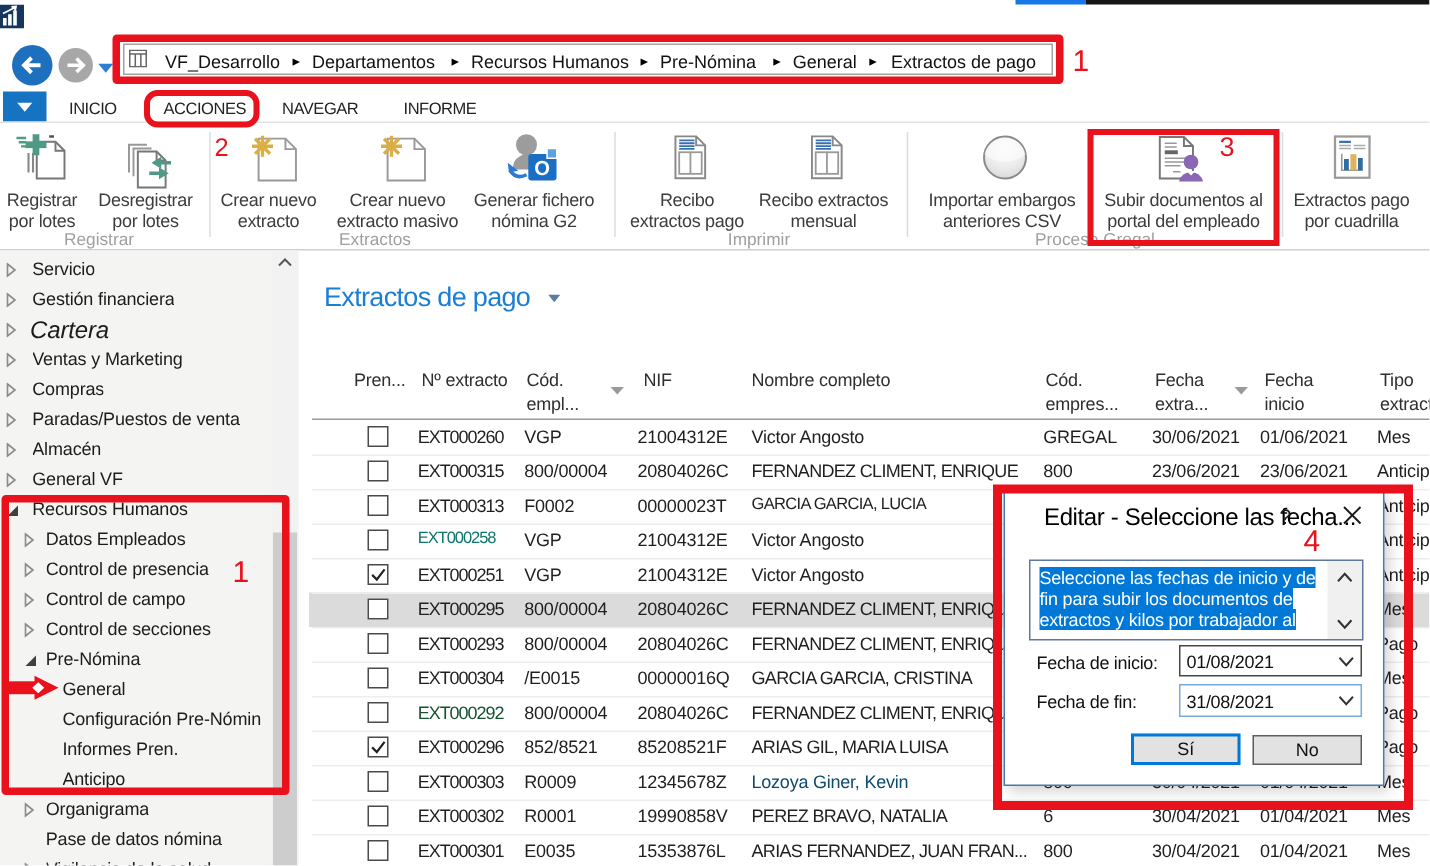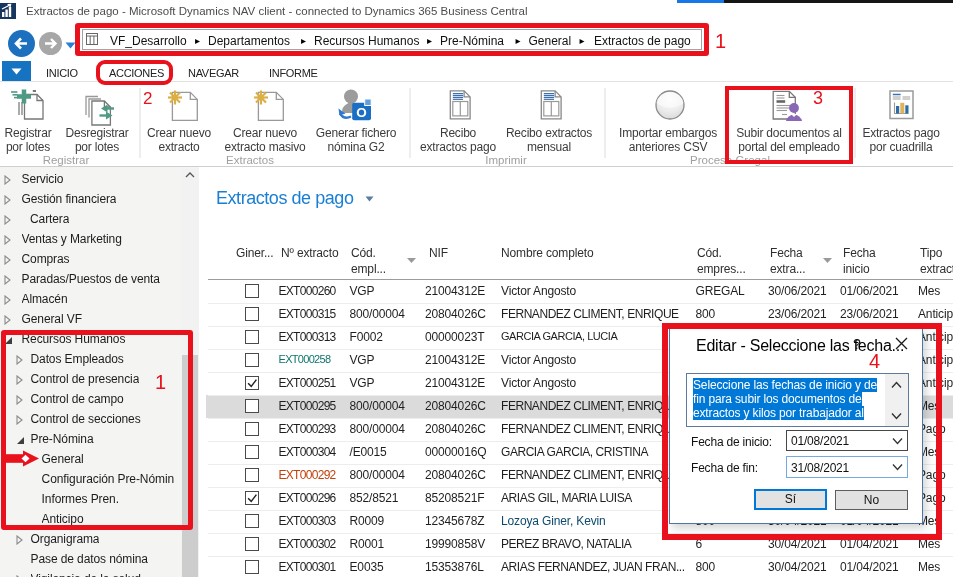--- a/index.html
+++ b/index.html
@@ -17,21 +17,20 @@
 <div class="abs" style="left:677px;top:0;width:47px;height:3px;background:#1877e8;"></div>
 <div class="abs" style="left:724px;top:0;width:229px;height:3px;background:#151515;"></div>
 
 <svg class="abs" style="left:0;top:3px" width="16" height="16" viewBox="0 0 16 16">
   <rect x="0" y="0" width="16" height="16" fill="#17365d"></rect>
   <rect x="2" y="9" width="2.4" height="5" fill="#fff"></rect>
   <rect x="5.4" y="6.5" width="2.4" height="7.5" fill="#fff"></rect>
   <rect x="8.8" y="4" width="2.4" height="10" fill="#fff"></rect>
   <path d="M2 6 L10 2 M7.6 1.6 L10.6 1.4 L10 4.2" stroke="#fff" stroke-width="1.3" fill="none"></path>
 </svg>
-<div class="abs" style="left:26px;top:5px;font-size:11.5px;color:#4c4c4c;">Extractos de pago - Microsoft Dynamics NAV client - connected to Dynamics 365 Business Central</div>
 
 <div class="abs" style="left:8px;top:30px;width:27px;height:27px;border-radius:50%;background:#1c70be;"></div>
 <svg class="abs" style="left:8px;top:30px" width="27" height="27" viewBox="0 0 27 27">
   <path d="M19 13.5 H9 M13 8.5 L8 13.5 L13 18.5" stroke="#fff" stroke-width="2.6" fill="none"></path>
 </svg>
 <div class="abs" style="left:39px;top:32px;width:23px;height:23px;border-radius:50%;background:#a7a7a7;"></div>
 <svg class="abs" style="left:39px;top:32px" width="23" height="23" viewBox="0 0 23 23">
   <path d="M6 11.5 H16 M12 7 L16.5 11.5 L12 16" stroke="#fff" stroke-width="2.4" fill="none"></path>
 </svg>
 <svg class="abs" style="left:64.5px;top:42px" width="11" height="7" viewBox="0 0 11 7">
@@ -234,21 +233,21 @@
         <path d="M1 1 L6 5 L1 9 Z" fill="none" stroke="#8c8c8c" stroke-width="1.1"></path>
       </svg>
       <div class="abs" style="left:21.5px;top:172px;font-size:12px;letter-spacing:-0.1px;color:#1c1c1c;white-space:nowrap;max-width:160.5px;overflow:hidden;">Servicio</div>
       <svg class="abs" style="left:4px;top:195px" width="7" height="10" viewBox="0 0 7 10">
         <path d="M1 1 L6 5 L1 9 Z" fill="none" stroke="#8c8c8c" stroke-width="1.1"></path>
       </svg>
       <div class="abs" style="left:21.5px;top:192px;font-size:12px;letter-spacing:-0.1px;color:#1c1c1c;white-space:nowrap;max-width:160.5px;overflow:hidden;">Gestión financiera</div>
       <svg class="abs" style="left:4px;top:215px" width="7" height="10" viewBox="0 0 7 10">
         <path d="M1 1 L6 5 L1 9 Z" fill="none" stroke="#8c8c8c" stroke-width="1.1"></path>
       </svg>
-      <div class="abs" style="left:30px;top:212px;font-size:12px;letter-spacing:-0.1px;color:#1c1c1c;white-space:nowrap;max-width:160.5px;overflow:hidden;">Cartera</div>
+      <div class="abs" style="left:20px;top:212px;font-size:16px;letter-spacing:-0.1px;color:#1c1c1c;white-space:nowrap;max-width:160.5px;overflow:hidden;font-style:italic;">Cartera</div>
       <svg class="abs" style="left:4px;top:235px" width="7" height="10" viewBox="0 0 7 10">
         <path d="M1 1 L6 5 L1 9 Z" fill="none" stroke="#8c8c8c" stroke-width="1.1"></path>
       </svg>
       <div class="abs" style="left:21.5px;top:232px;font-size:12px;letter-spacing:-0.1px;color:#1c1c1c;white-space:nowrap;max-width:160.5px;overflow:hidden;">Ventas y Marketing</div>
       <svg class="abs" style="left:4px;top:255px" width="7" height="10" viewBox="0 0 7 10">
         <path d="M1 1 L6 5 L1 9 Z" fill="none" stroke="#8c8c8c" stroke-width="1.1"></path>
       </svg>
       <div class="abs" style="left:21.5px;top:252px;font-size:12px;letter-spacing:-0.1px;color:#1c1c1c;white-space:nowrap;max-width:160.5px;overflow:hidden;">Compras</div>
       <svg class="abs" style="left:4px;top:275px" width="7" height="10" viewBox="0 0 7 10">
         <path d="M1 1 L6 5 L1 9 Z" fill="none" stroke="#8c8c8c" stroke-width="1.1"></path>
@@ -313,21 +312,21 @@
   <rect x="3" y="5.2" width="22" height="8.6" fill="#e8111c"></rect>
   <path d="M21 1.5 L37 9.5 L21 17.5 Z" fill="#e8111c"></path>
   <path d="M19.5 9.5 L23.5 5.8 L27.5 9.5 L23.5 13.2 Z" fill="#fff"></path>
 </svg>
 
 <div id="main">
       <div class="abs" style="left:216px;top:187.5px;font-size:18px;letter-spacing:-0.45px;color:#1a7fd4;">Extractos de pago</div>
       <svg class="abs" style="left:365px;top:196px" width="9" height="6" viewBox="0 0 9 6">
         <path d="M0.5 0.5 L8.5 0.5 L4.5 5.5 Z" fill="#5a7da0"></path>
       </svg>
-      <div class="abs" style="left:236px;top:245.5px;font-size:12px;letter-spacing:-0.15px;color:#2f2f2f;">Giner...</div>
+      <div class="abs" style="left:236px;top:245.5px;font-size:12px;letter-spacing:-0.15px;color:#2f2f2f;">Pren...</div>
       <div class="abs" style="left:281px;top:245.5px;font-size:12px;letter-spacing:-0.15px;color:#2f2f2f;">Nº extracto</div>
       <div class="abs" style="left:351px;top:245.5px;font-size:12px;letter-spacing:-0.15px;color:#2f2f2f;">Cód.</div>
       <div class="abs" style="left:429px;top:245.5px;font-size:12px;letter-spacing:-0.15px;color:#2f2f2f;">NIF</div>
       <div class="abs" style="left:501px;top:245.5px;font-size:12px;letter-spacing:-0.15px;color:#2f2f2f;">Nombre completo</div>
       <div class="abs" style="left:697px;top:245.5px;font-size:12px;letter-spacing:-0.15px;color:#2f2f2f;">Cód.</div>
       <div class="abs" style="left:770px;top:245.5px;font-size:12px;letter-spacing:-0.15px;color:#2f2f2f;">Fecha</div>
       <div class="abs" style="left:843px;top:245.5px;font-size:12px;letter-spacing:-0.15px;color:#2f2f2f;">Fecha</div>
       <div class="abs" style="left:920px;top:245.5px;font-size:12px;letter-spacing:-0.15px;color:#2f2f2f;">Tipo</div>
       <div class="abs" style="left:351px;top:261.5px;font-size:12px;letter-spacing:-0.15px;color:#2f2f2f;">empl...</div>
       <div class="abs" style="left:697px;top:261.5px;font-size:12px;letter-spacing:-0.15px;color:#2f2f2f;">empres...</div>
@@ -423,21 +422,21 @@
       <div class="abs" style="left:244.5px;top:444.8px;width:14.5px;height:14.5px;border:1px solid #4a4a4a;background:#fff;"></div>
       <div class="abs" style="left:278.5px;top:445px;font-size:12px;letter-spacing:-0.7px;color:#1f1f1f;white-space:nowrap;">EXT000304</div>
       <div class="abs" style="left:349.5px;top:445px;font-size:12px;letter-spacing:-0.15px;color:#1f1f1f;white-space:nowrap;">/E0015</div>
       <div class="abs" style="left:425px;top:445px;font-size:12px;letter-spacing:-0.15px;color:#1f1f1f;white-space:nowrap;">00000016Q</div>
       <div class="abs" style="left:501px;top:445px;font-size:12px;letter-spacing:-0.45px;color:#1f1f1f;white-space:nowrap;">GARCIA GARCIA, CRISTINA</div>
       <div class="abs" style="left:695.5px;top:445px;font-size:12px;letter-spacing:-0.15px;color:#1f1f1f;white-space:nowrap;">800</div>
       <div class="abs" style="left:768px;top:445px;font-size:12px;letter-spacing:-0.15px;color:#1f1f1f;white-space:nowrap;">31/05/2021</div>
       <div class="abs" style="left:840px;top:445px;font-size:12px;letter-spacing:-0.15px;color:#1f1f1f;white-space:nowrap;">01/05/2021</div>
       <div class="abs" style="left:918px;top:445px;font-size:12px;letter-spacing:-0.15px;color:#1f1f1f;white-space:nowrap;">Mes</div>
       <div class="abs" style="left:244.5px;top:467.8px;width:14.5px;height:14.5px;border:1px solid #4a4a4a;background:#fff;"></div>
-      <div class="abs" style="left:278.5px;top:468px;font-size:12px;letter-spacing:-0.7px;color:#c2410c;white-space:nowrap;">EXT000292</div>
+      <div class="abs" style="left:278.5px;top:468px;font-size:12px;letter-spacing:-0.7px;color:#14532d;white-space:nowrap;">EXT000292</div>
       <div class="abs" style="left:349.5px;top:468px;font-size:12px;letter-spacing:-0.15px;color:#1f1f1f;white-space:nowrap;">800/00004</div>
       <div class="abs" style="left:425px;top:468px;font-size:12px;letter-spacing:-0.15px;color:#1f1f1f;white-space:nowrap;">20804026C</div>
       <div class="abs" style="left:501px;top:468px;font-size:12px;letter-spacing:-0.45px;color:#1f1f1f;white-space:nowrap;">FERNANDEZ CLIMENT, ENRIQUE</div>
       <div class="abs" style="left:695.5px;top:468px;font-size:12px;letter-spacing:-0.15px;color:#1f1f1f;white-space:nowrap;">800</div>
       <div class="abs" style="left:768px;top:468px;font-size:12px;letter-spacing:-0.15px;color:#1f1f1f;white-space:nowrap;">31/05/2021</div>
       <div class="abs" style="left:840px;top:468px;font-size:12px;letter-spacing:-0.15px;color:#1f1f1f;white-space:nowrap;">01/05/2021</div>
       <div class="abs" style="left:918px;top:468px;font-size:12px;letter-spacing:-0.15px;color:#1f1f1f;white-space:nowrap;">Pago</div>
       <div class="abs" style="left:244.5px;top:490.8px;width:14.5px;height:14.5px;border:1px solid #4a4a4a;background:#fff;"></div>
       <svg class="abs" style="left:244.5px;top:490.8px" width="14.5" height="14.5" viewBox="0 0 14 14">
         <path d="M3 7 L6 10 L11 3.5" fill="none" stroke="#222" stroke-width="1.4"></path>

